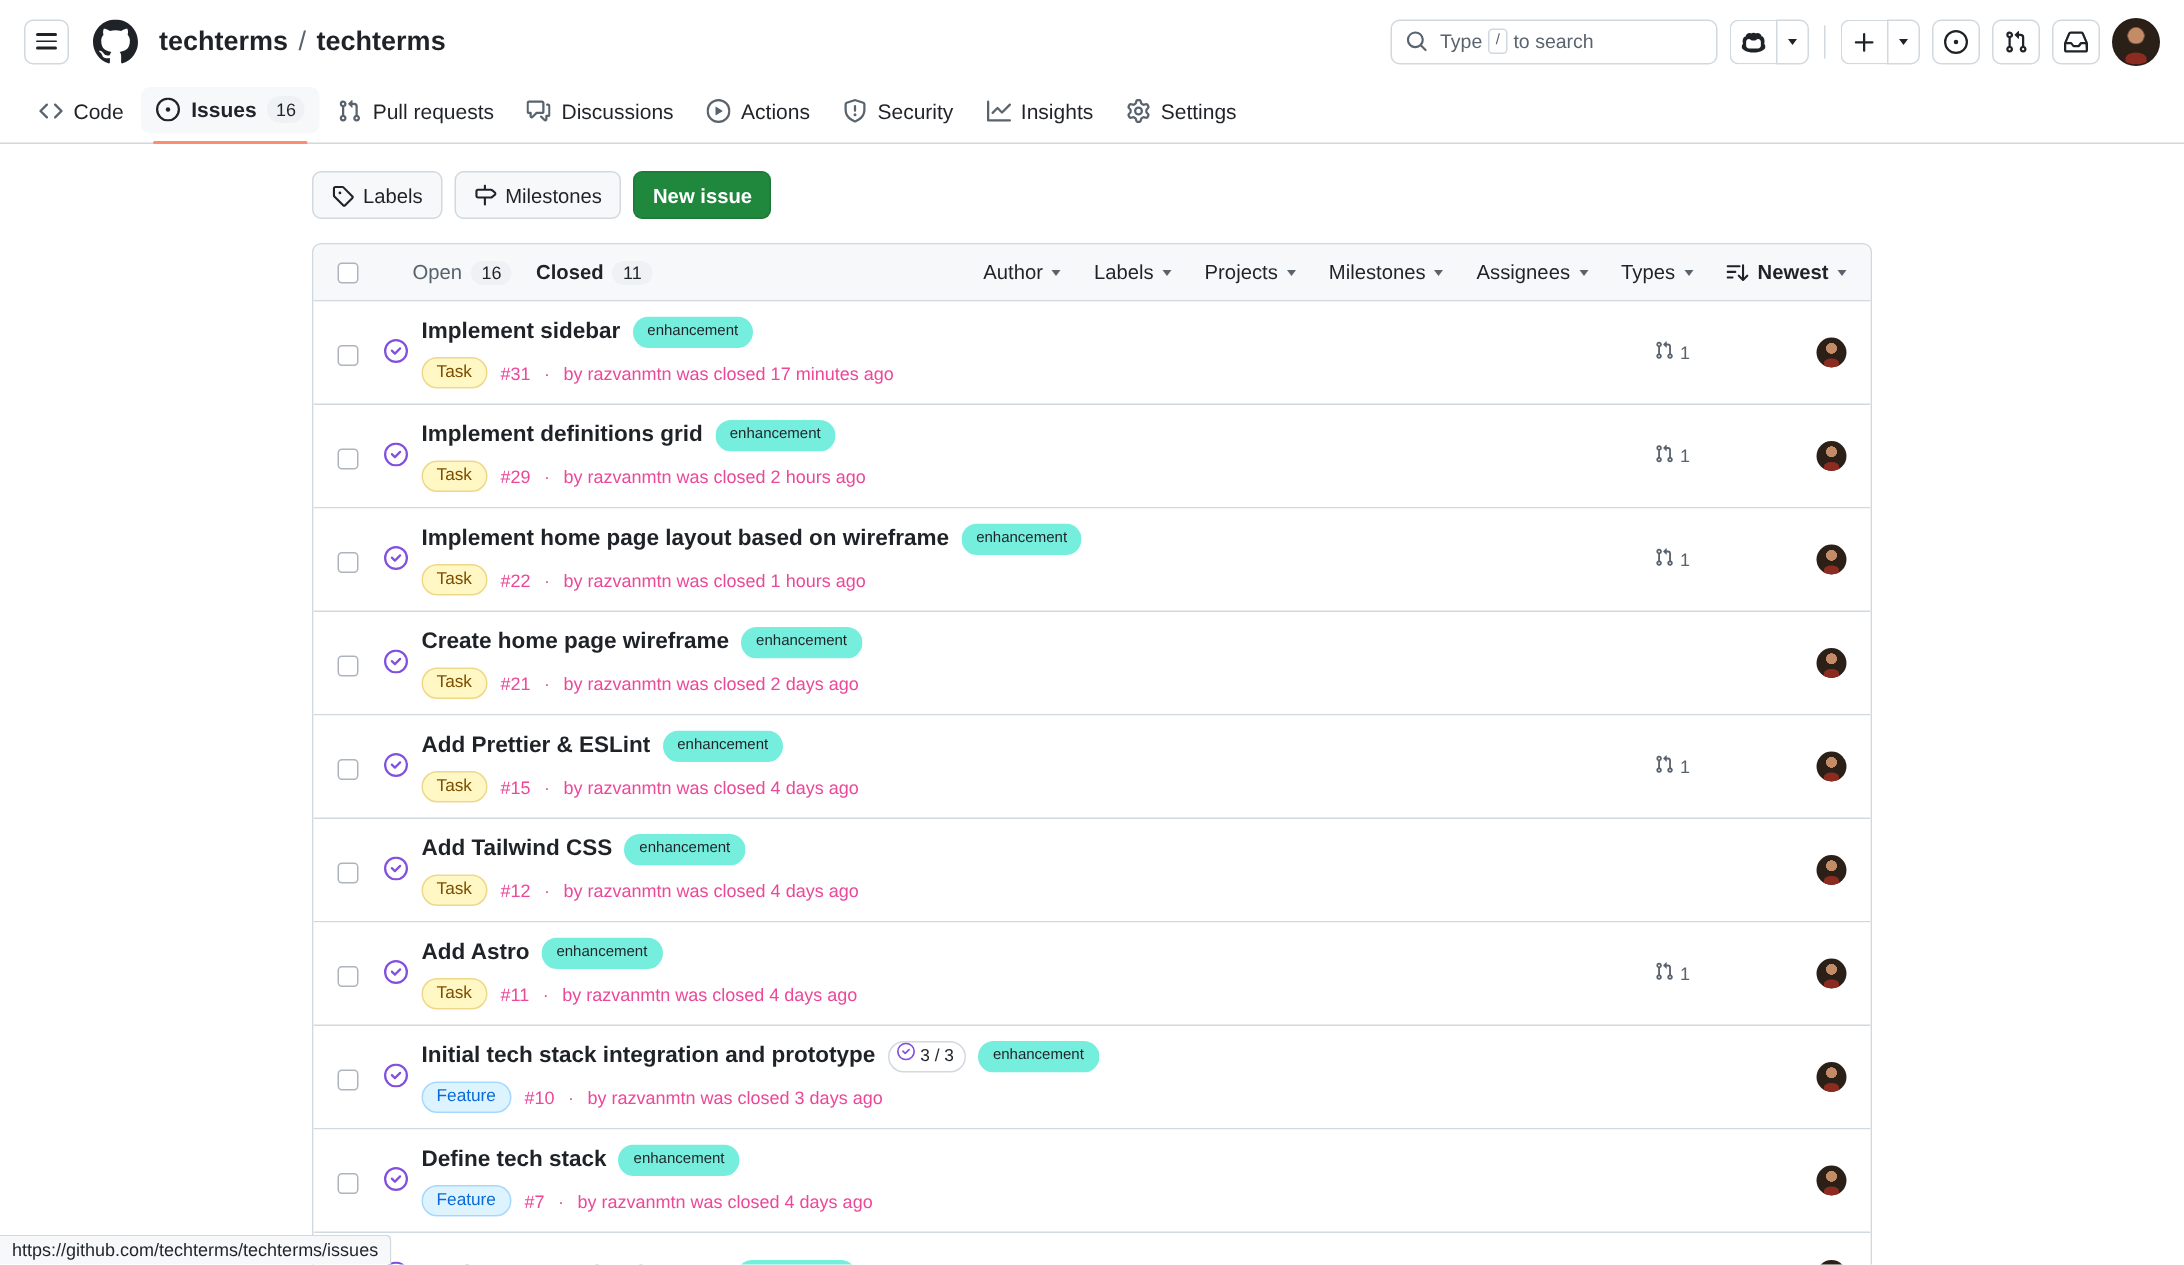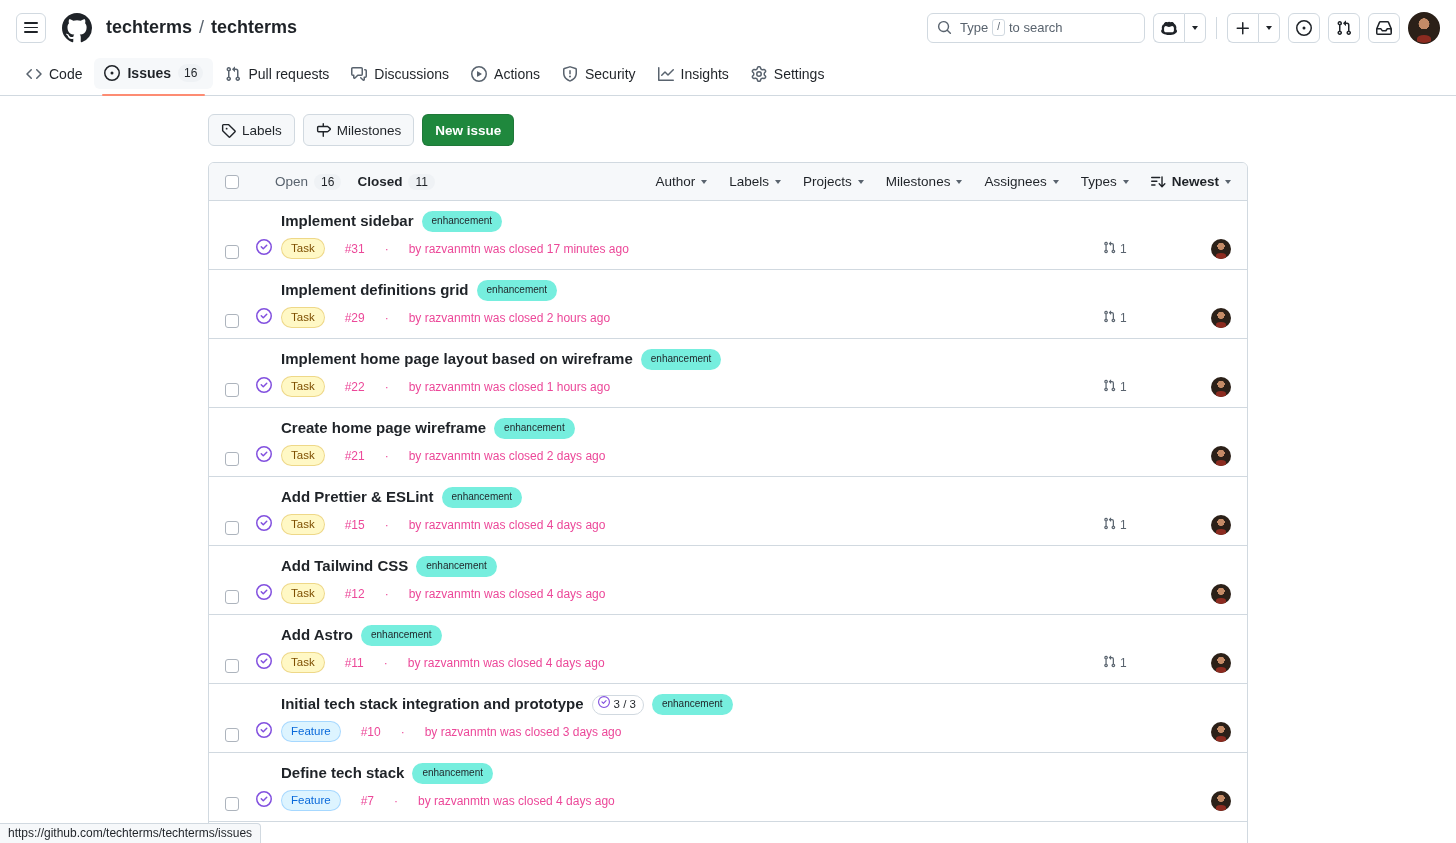--- a/index.html
+++ b/index.html
@@ -153,42 +153,42 @@
   .state-tabs { display: flex; align-items: center; gap: 16px; margin-left: 20px; }
   .state-tab { display: flex; align-items: center; gap: 6px; font-size: 13.5px; color: #59636e; cursor: pointer; }
   .state-tab.active { color: #1f2328; font-weight: 600; }
   .state-count { background: #eff2f5; border-radius: 20px; font-size: 12px; padding: 1px 7px; color: #1f2328; font-weight: 500; }
   .filters { margin-left: auto; display: flex; align-items: center; gap: 22px; }
   .filter-item { display: flex; align-items: center; gap: 6px; font-size: 13.5px; color: #1f2328; cursor: pointer; }
   .filter-item .caret-down { border-top-color: #59636e; }
   .filter-item.sort { font-weight: 600; }
 
   .issue-row {
-    display: flex; align-items: flex-end;
+    display: flex; align-items: center;
     padding: 10px 16px 10px 16px;
     border-bottom: 1px solid #d1d9e0;
     background: #ffffff; min-height: 56px;
   }
   .issue-row:last-child { border-bottom: none; }
   .row-chk { margin-top: 4px; margin-right: 17px; }
   .state-icon { margin-top: 2px; margin-right: 9px; flex: none; }
   .issue-main { flex: 1; min-width: 0; }
   .title-line { display: flex; align-items: center; gap: 8px; flex-wrap: wrap; }
   .issue-title { font-size: 15px; font-weight: 600; color: #1f2328; text-decoration: none; cursor: pointer; line-height: 1.35; }
   .label-tag {
     font-size: 10px; font-weight: 500; color: #1f2328;
     background: #76eede; border: 1px solid transparent;
     border-radius: 20px; padding: 1px 9px 2px; line-height: 16px; cursor: pointer;
   }
   .sub-pill {
     display: inline-flex; align-items: center; gap: 4px;
     border: 1px solid #d1d9e0; border-radius: 20px;
     padding: 0px 7px 1px 5px; font-size: 11.5px; color: #1f2328; line-height: 17px; cursor: pointer;
   }
-  .meta-line { display: flex; align-items: center; gap: 20px; margin-top: 6px; }
+  .meta-line { display: flex; align-items: center; gap: 9px; margin-top: 6px; }
   .type-badge {
     font-size: 11.5px; font-weight: 500; border-radius: 20px;
     padding: 1px 9px 2px; line-height: 16px; cursor: pointer;
   }
   .type-task { background: #fff8c5; border: 1px solid #d4a72c66; color: #7d4e00; }
   .type-feature { background: #ddf4ff; border: 1px solid #54aeff66; color: #0969da; }
   .meta-text { font-size: 12px; color: #ec4899; }
   .row-right { display: flex; align-items: center; gap: 0; margin-left: 12px; flex: none; }
   .pr-count { display: flex; align-items: center; gap: 4px; width: 56px; justify-content: flex-start; font-size: 12px; color: #59636e; cursor: pointer; }
   .pr-count.empty { visibility: hidden; }

